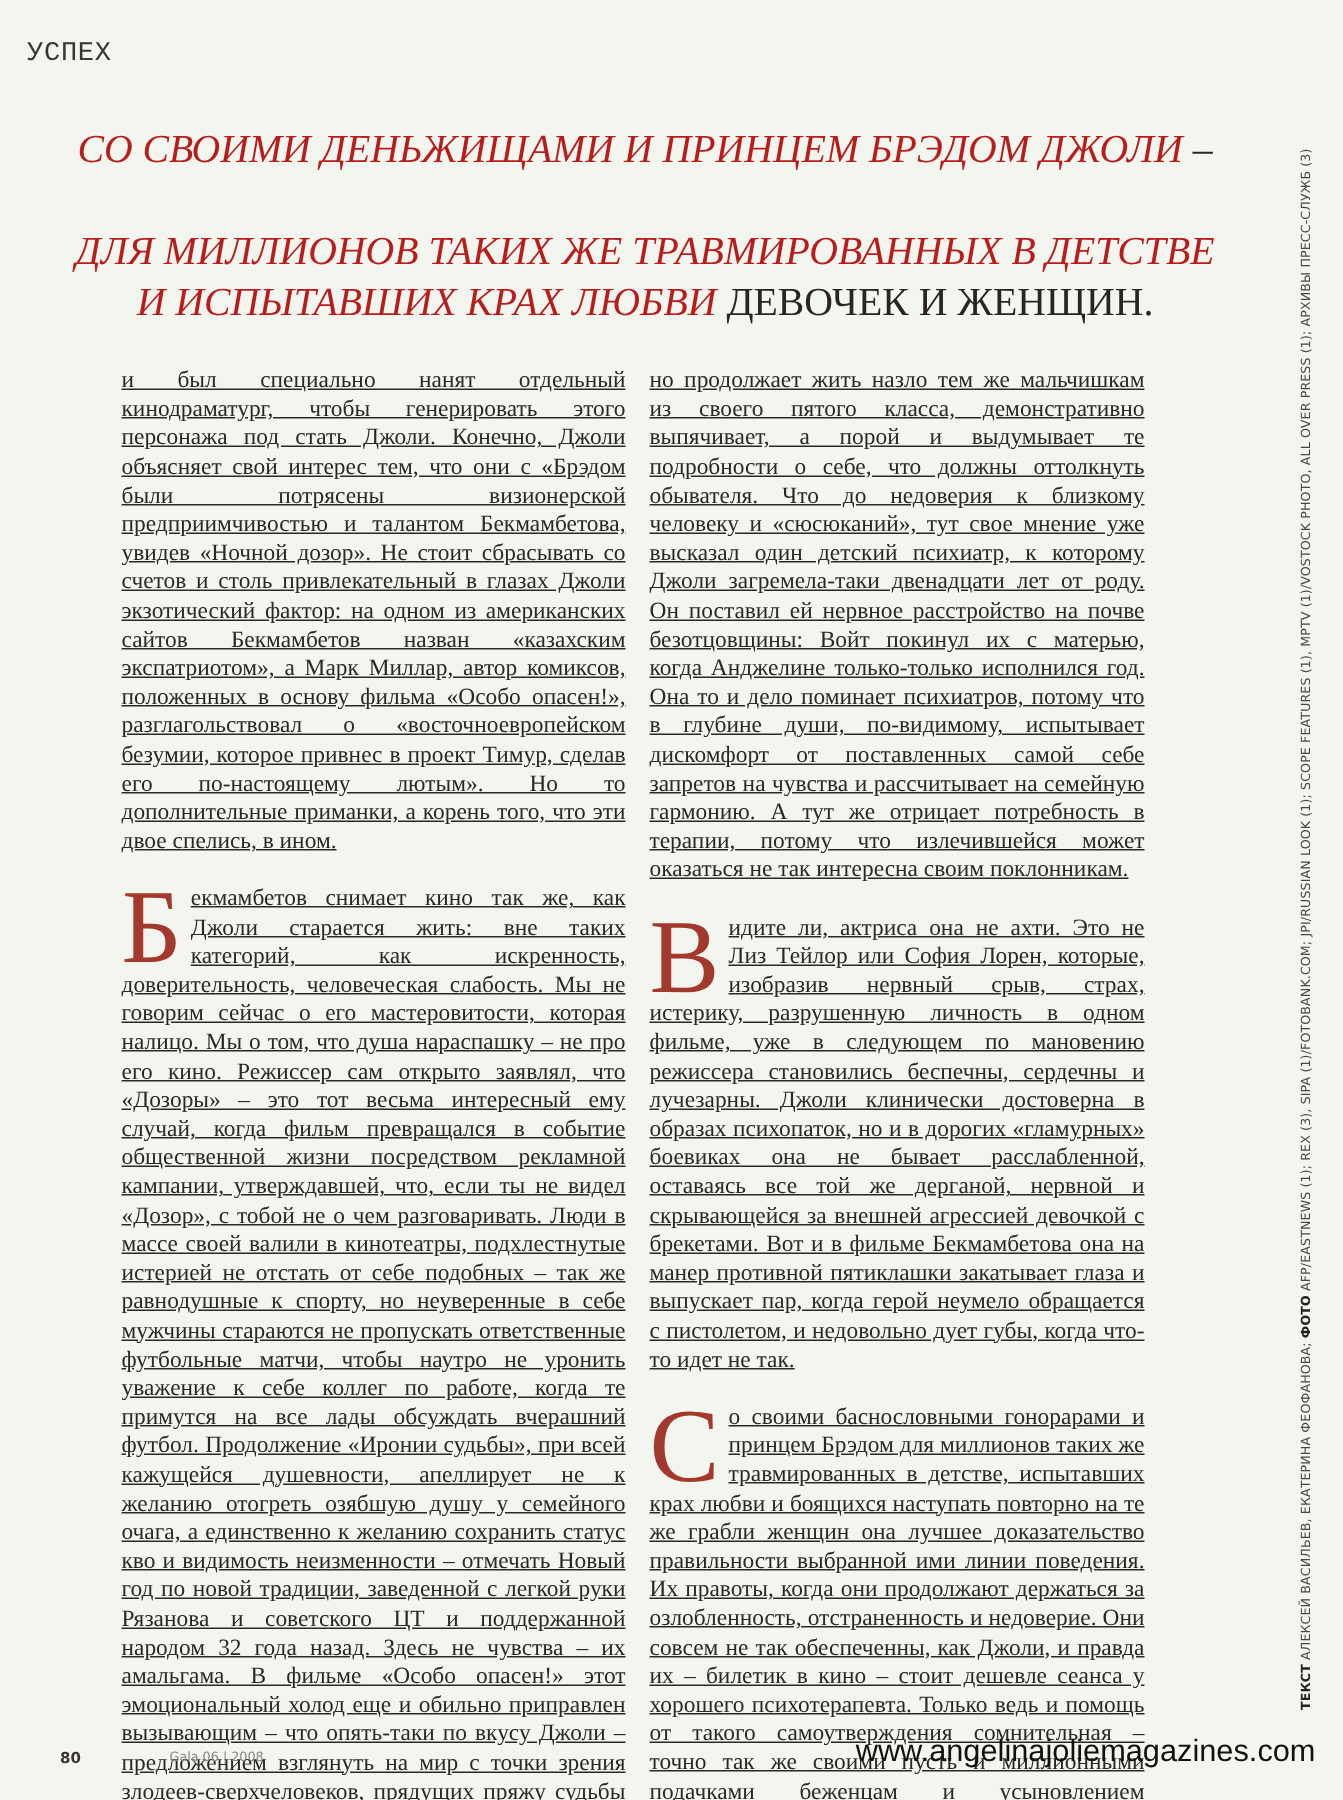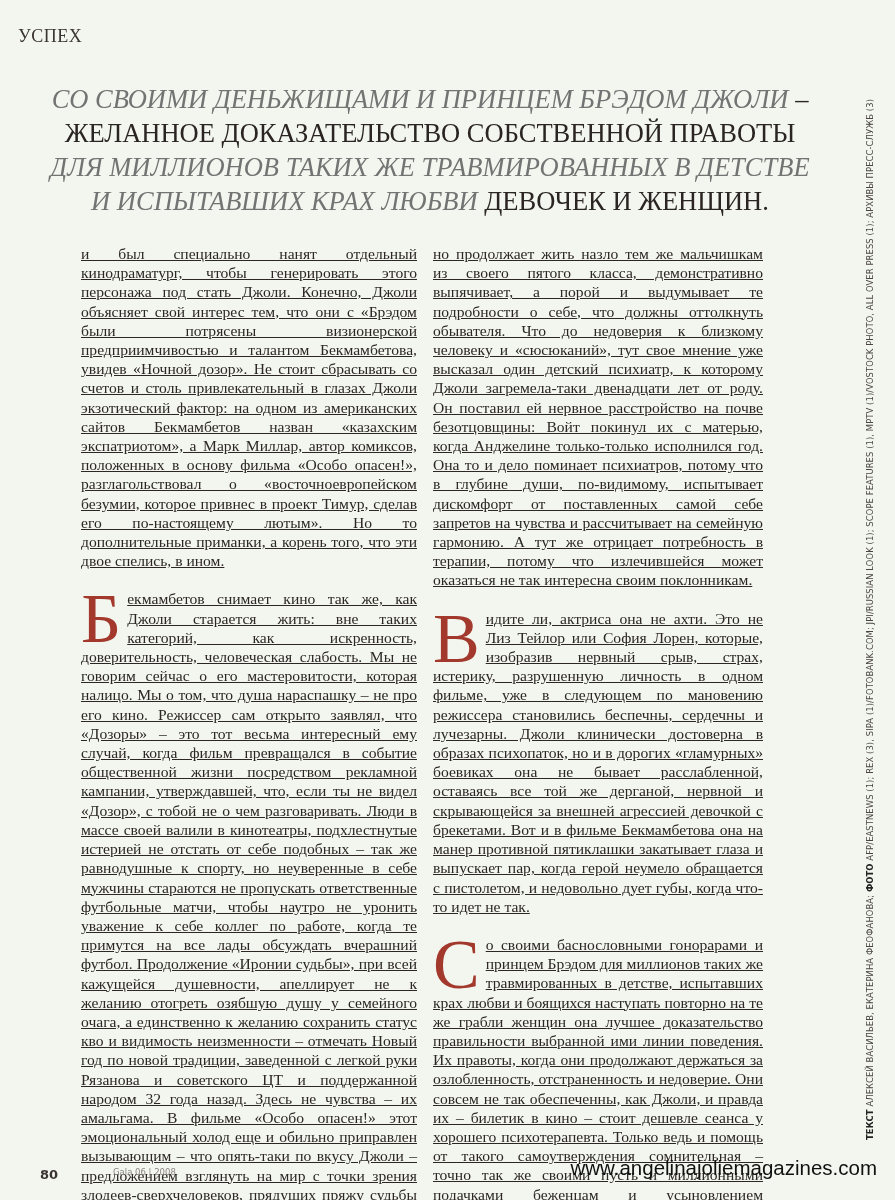--- a/index.html
+++ b/index.html
@@ -5,31 +5,31 @@
     html, body { margin: 0; padding: 0; }
     body {
       width: 895px; height: 1200px; overflow: hidden;
       background: #f3f6ee;
       position: relative;
       font-family: "DejaVu Serif", "Liberation Serif", serif;
       color: #2a2522;
     }
     .section-label {
       position: absolute; left: 18px; top: 26px;
-      font-family: Liberation Serif, serif;
+      font-family: Liberation Mono, monospace;
       font-size: 18px; letter-spacing: 0.5px; color: #3a3432; text-align: center;
     }
     .headline {
       position: absolute; left: 40px; top: 82px; width: 780px;
       text-align: center;
       font-family: "Liberation Serif", serif;
       font-size: 26.5px; line-height: 34px; text-transform: uppercase;
       color: #2a2522;
     }
-    .headline .red { color: #737373; font-style: italic; }
+    .headline .red { color: #b91c1c; font-style: italic; }
     .column {
       position: absolute; top: 244px;
       font-family: "Liberation Serif", serif;
       font-size: 15.6px; line-height: 19.2px;
       text-align: justify; hyphens: manual;
       color: #2c2724;
     }
     .col-left { left: 81px; width: 336px; }
     .col-right { left: 433px; width: 330px; }
     .column p { margin: 0; text-decoration: underline; }
@@ -43,39 +43,39 @@
     .credits {
       position: absolute; left: 865px; top: 1140px;
       transform-origin: 0 0; transform: rotate(-90deg);
       white-space: nowrap;
       font-family: "DejaVu Sans", sans-serif;
       font-size: 8.4px; color: #4a4542; letter-spacing: 0.1px;
     }
     .credits b { font-weight: bold; color: #222; }
     .footer-page {
       position: absolute; left: 40px; top: 1167px;
-      font-family: "DejaVu Sans", sans-serif; font-size: 13px; color: #3a3432; font-weight: bold;
+      font-family: "DejaVu Sans", sans-serif; font-size: 10px; color: #3a3432; font-weight: bold;
     }
     .footer-issue {
       position: absolute; left: 71px; top: 1167px;
       font-family: "DejaVu Sans", sans-serif; font-size: 8.5px; color: #8a8580; margin-left: 42px;
     }
     .footer-url {
       position: absolute; right: 18px; top: 1156px;
       font-family: "Liberation Sans", sans-serif; font-size: 20.5px; color: #111; text-align: right;
     }
   </style>
 </head>
 <body>
 
 <div class="section-label">УСПЕХ</div>
 
 <div class="headline">
   <span class="red">Со своими деньжищами и принцем Брэдом Джоли</span><span> –</span><br>
-  <span>желанное доказательство собственной правоты</span><br>
+  <br>
   <span class="red">для миллионов таких же травмированных в детстве и испытавших крах любви</span><span> девочек и женщин.</span>
 </div>
 
 <div class="column col-left">
   <p>и был специально нанят отдельный кинодраматург, чтобы генерировать этого персонажа под стать Джоли. Конечно, Джоли объясняет свой интерес тем, что они с «Брэдом были потрясены визионерской предприимчивостью и талантом Бекмамбетова, увидев «Ночной дозор». Не стоит сбрасывать со счетов и столь привлекательный в глазах Джоли экзотический фактор: на одном из американских сайтов Бекмамбетов назван «казахским экспатриотом», а Марк Миллар, автор комиксов, положенных в основу фильма «Особо опасен!», разглагольствовал о «восточноевропейском безумии, которое привнес в проект Тимур, сделав его по-настоящему лютым». Но то дополнительные приманки, а корень того, что эти двое спелись, в ином.</p>
   <p class="gap">
     <span class="dropcap">Б</span><span>екмамбетов снимает кино так же, как Джоли старается жить: вне таких категорий, как искренность, доверительность, человеческая слабость. Мы не говорим сейчас о его мастеровитости, которая налицо. Мы о том, что душа нараспашку – не про его кино. Режиссер сам открыто заявлял, что «Дозоры» – это тот весьма интересный ему случай, когда фильм превращался в событие общественной жизни посредством рекламной кампании, утверждавшей, что, если ты не видел «Дозор», с тобой не о чем разговаривать. Люди в массе своей валили в кинотеатры, подхлестнутые истерией не отстать от себе подобных – так же равнодушные к спорту, но неуверенные в себе мужчины стараются не пропускать ответственные футбольные матчи, чтобы наутро не уронить уважение к себе коллег по работе, когда те примутся на все лады обсуждать вчерашний футбол. Продолжение «Иронии судьбы», при всей кажущейся душевности, апеллирует не к желанию отогреть озябшую душу у семейного очага, а единственно к желанию сохранить статус кво и видимость неизменности – отмечать Новый год по новой традиции, заведенной с легкой руки Рязанова и советского ЦТ и поддержанной народом 32 года назад. Здесь не чувства – их амальгама. В фильме «Особо опасен!» этот эмоциональный холод еще и обильно приправлен вызывающим – что опять-таки по вкусу Джоли – предложением взглянуть на мир с точки зрения злодеев-сверхчеловеков, прядущих пряжу судьбы и выбирающих, кому жить, кому умереть, из соображений сохранения удобного им мирового баланса. Похоже, для Джоли эта циничная история станет на некоторое время экранным завещанием публике – она беременна двойней и планирует в свете будущих родов и воспитания близнецов на весьма почтенное время отдалиться от кино.</span>
   </p>
 
 </div>

